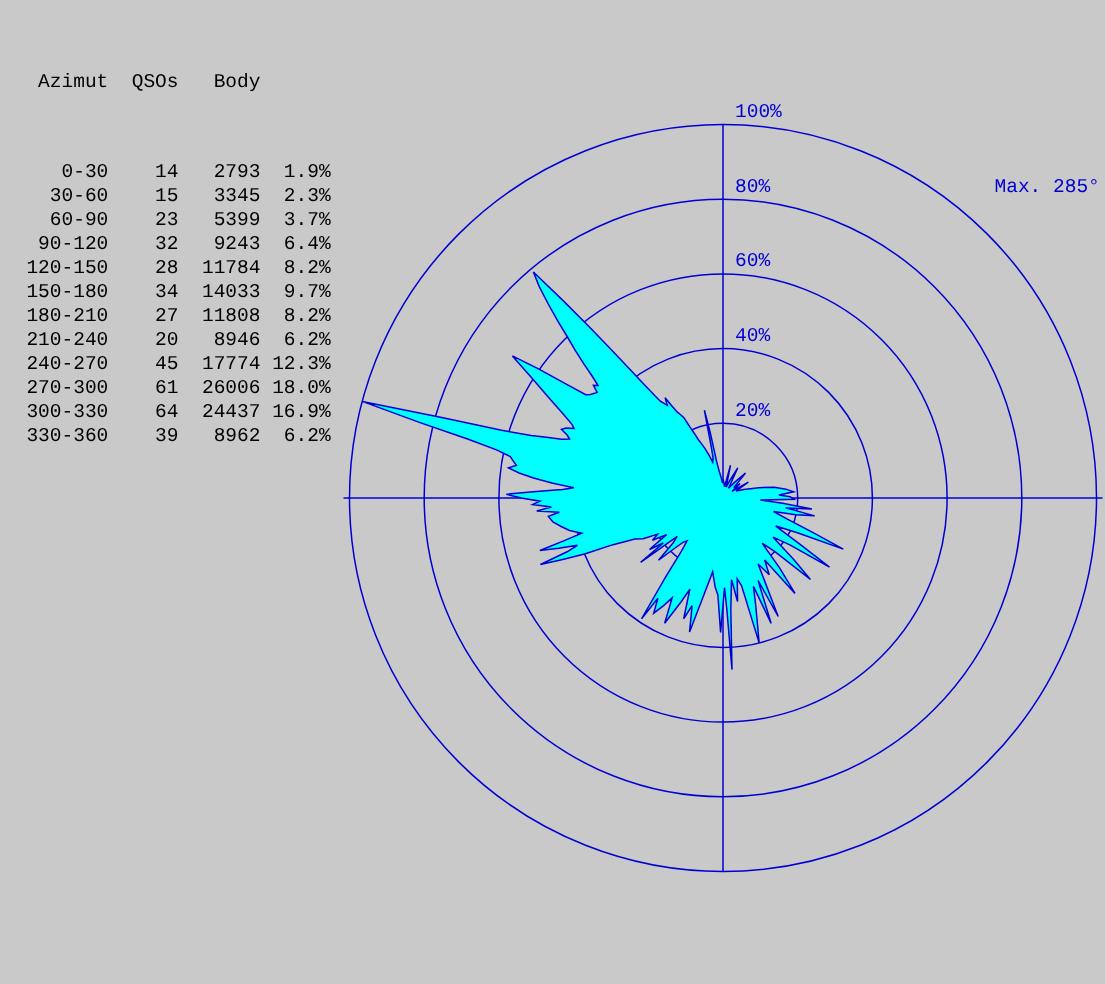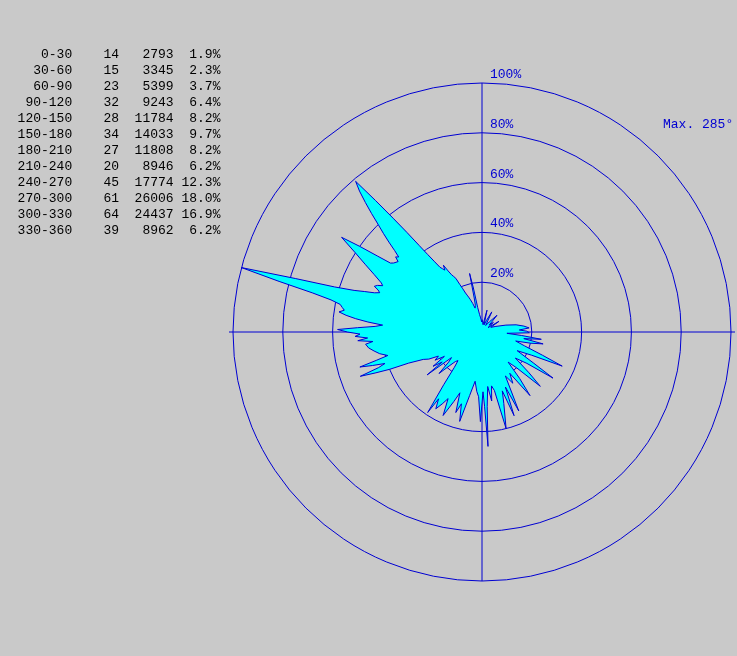--- a/index.html
+++ b/index.html
@@ -22,20 +22,21 @@
     font-family:"Liberation Mono","DejaVu Sans Mono",monospace;
     font-size:13px;
     fill:#0000d2;
   }
 </style>
 </head>
 <body>
 
 <div id="app">
   <div id="qso-table">
+    <div class="hdr">   Azimut  QSOs   Body</div>
     <div><div>     0-30    14   2793  1.9%</div><div>    30-60    15   3345  2.3%</div><div>    60-90    23   5399  3.7%</div><div>   90-120    32   9243  6.4%</div><div>  120-150    28  11784  8.2%</div><div>  150-180    34  14033  9.7%</div><div>  180-210    27  11808  8.2%</div><div>  210-240    20   8946  6.2%</div><div>  240-270    45  17774 12.3%</div><div>  270-300    61  26006 18.0%</div><div>  300-330    64  24437 16.9%</div><div>  330-360    39   8962  6.2%</div></div>
   </div>
 
   <svg id="chart-svg" width="737" height="656">
     <g>
         <circle cx="482" cy="332" r="49.800000000000004" fill="none" stroke="#0000d2" stroke-width="1"></circle>
         <circle cx="482" cy="332" r="99.60000000000001" fill="none" stroke="#0000d2" stroke-width="1"></circle>
         <circle cx="482" cy="332" r="149.4" fill="none" stroke="#0000d2" stroke-width="1"></circle>
         <circle cx="482" cy="332" r="199.20000000000002" fill="none" stroke="#0000d2" stroke-width="1"></circle>
         <circle cx="482" cy="332" r="249" fill="none" stroke="#0000d2" stroke-width="1"></circle>

